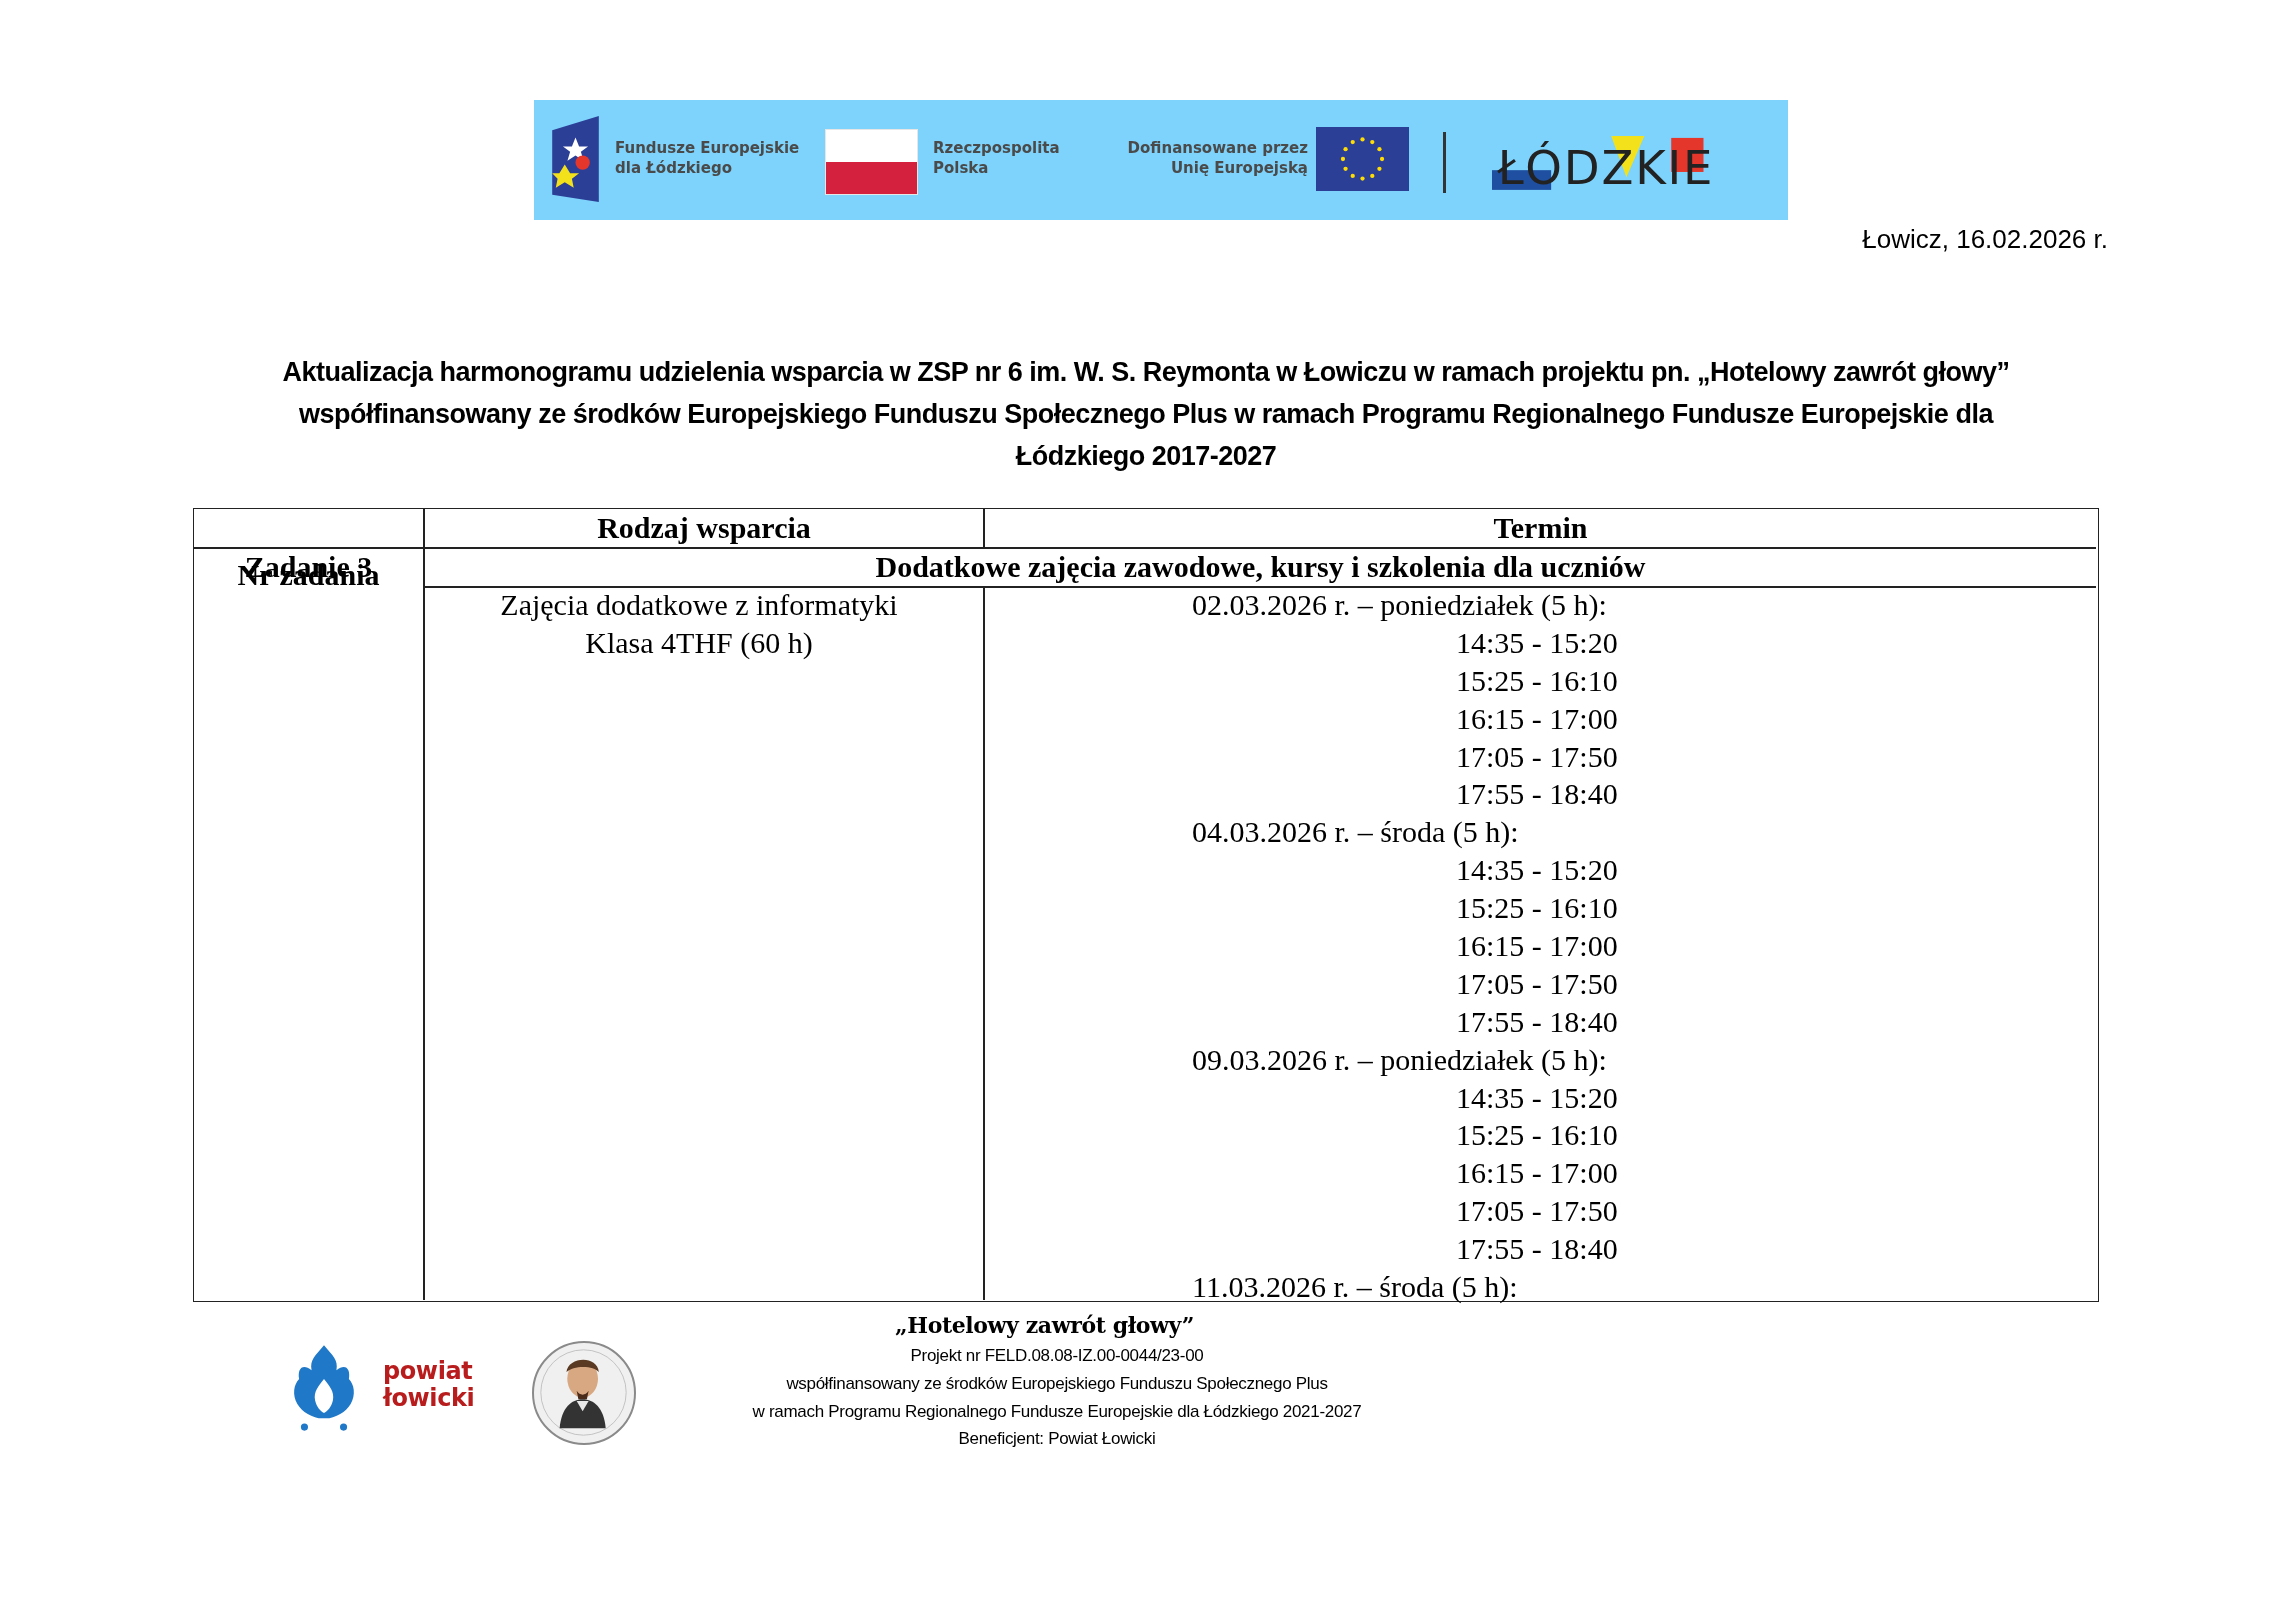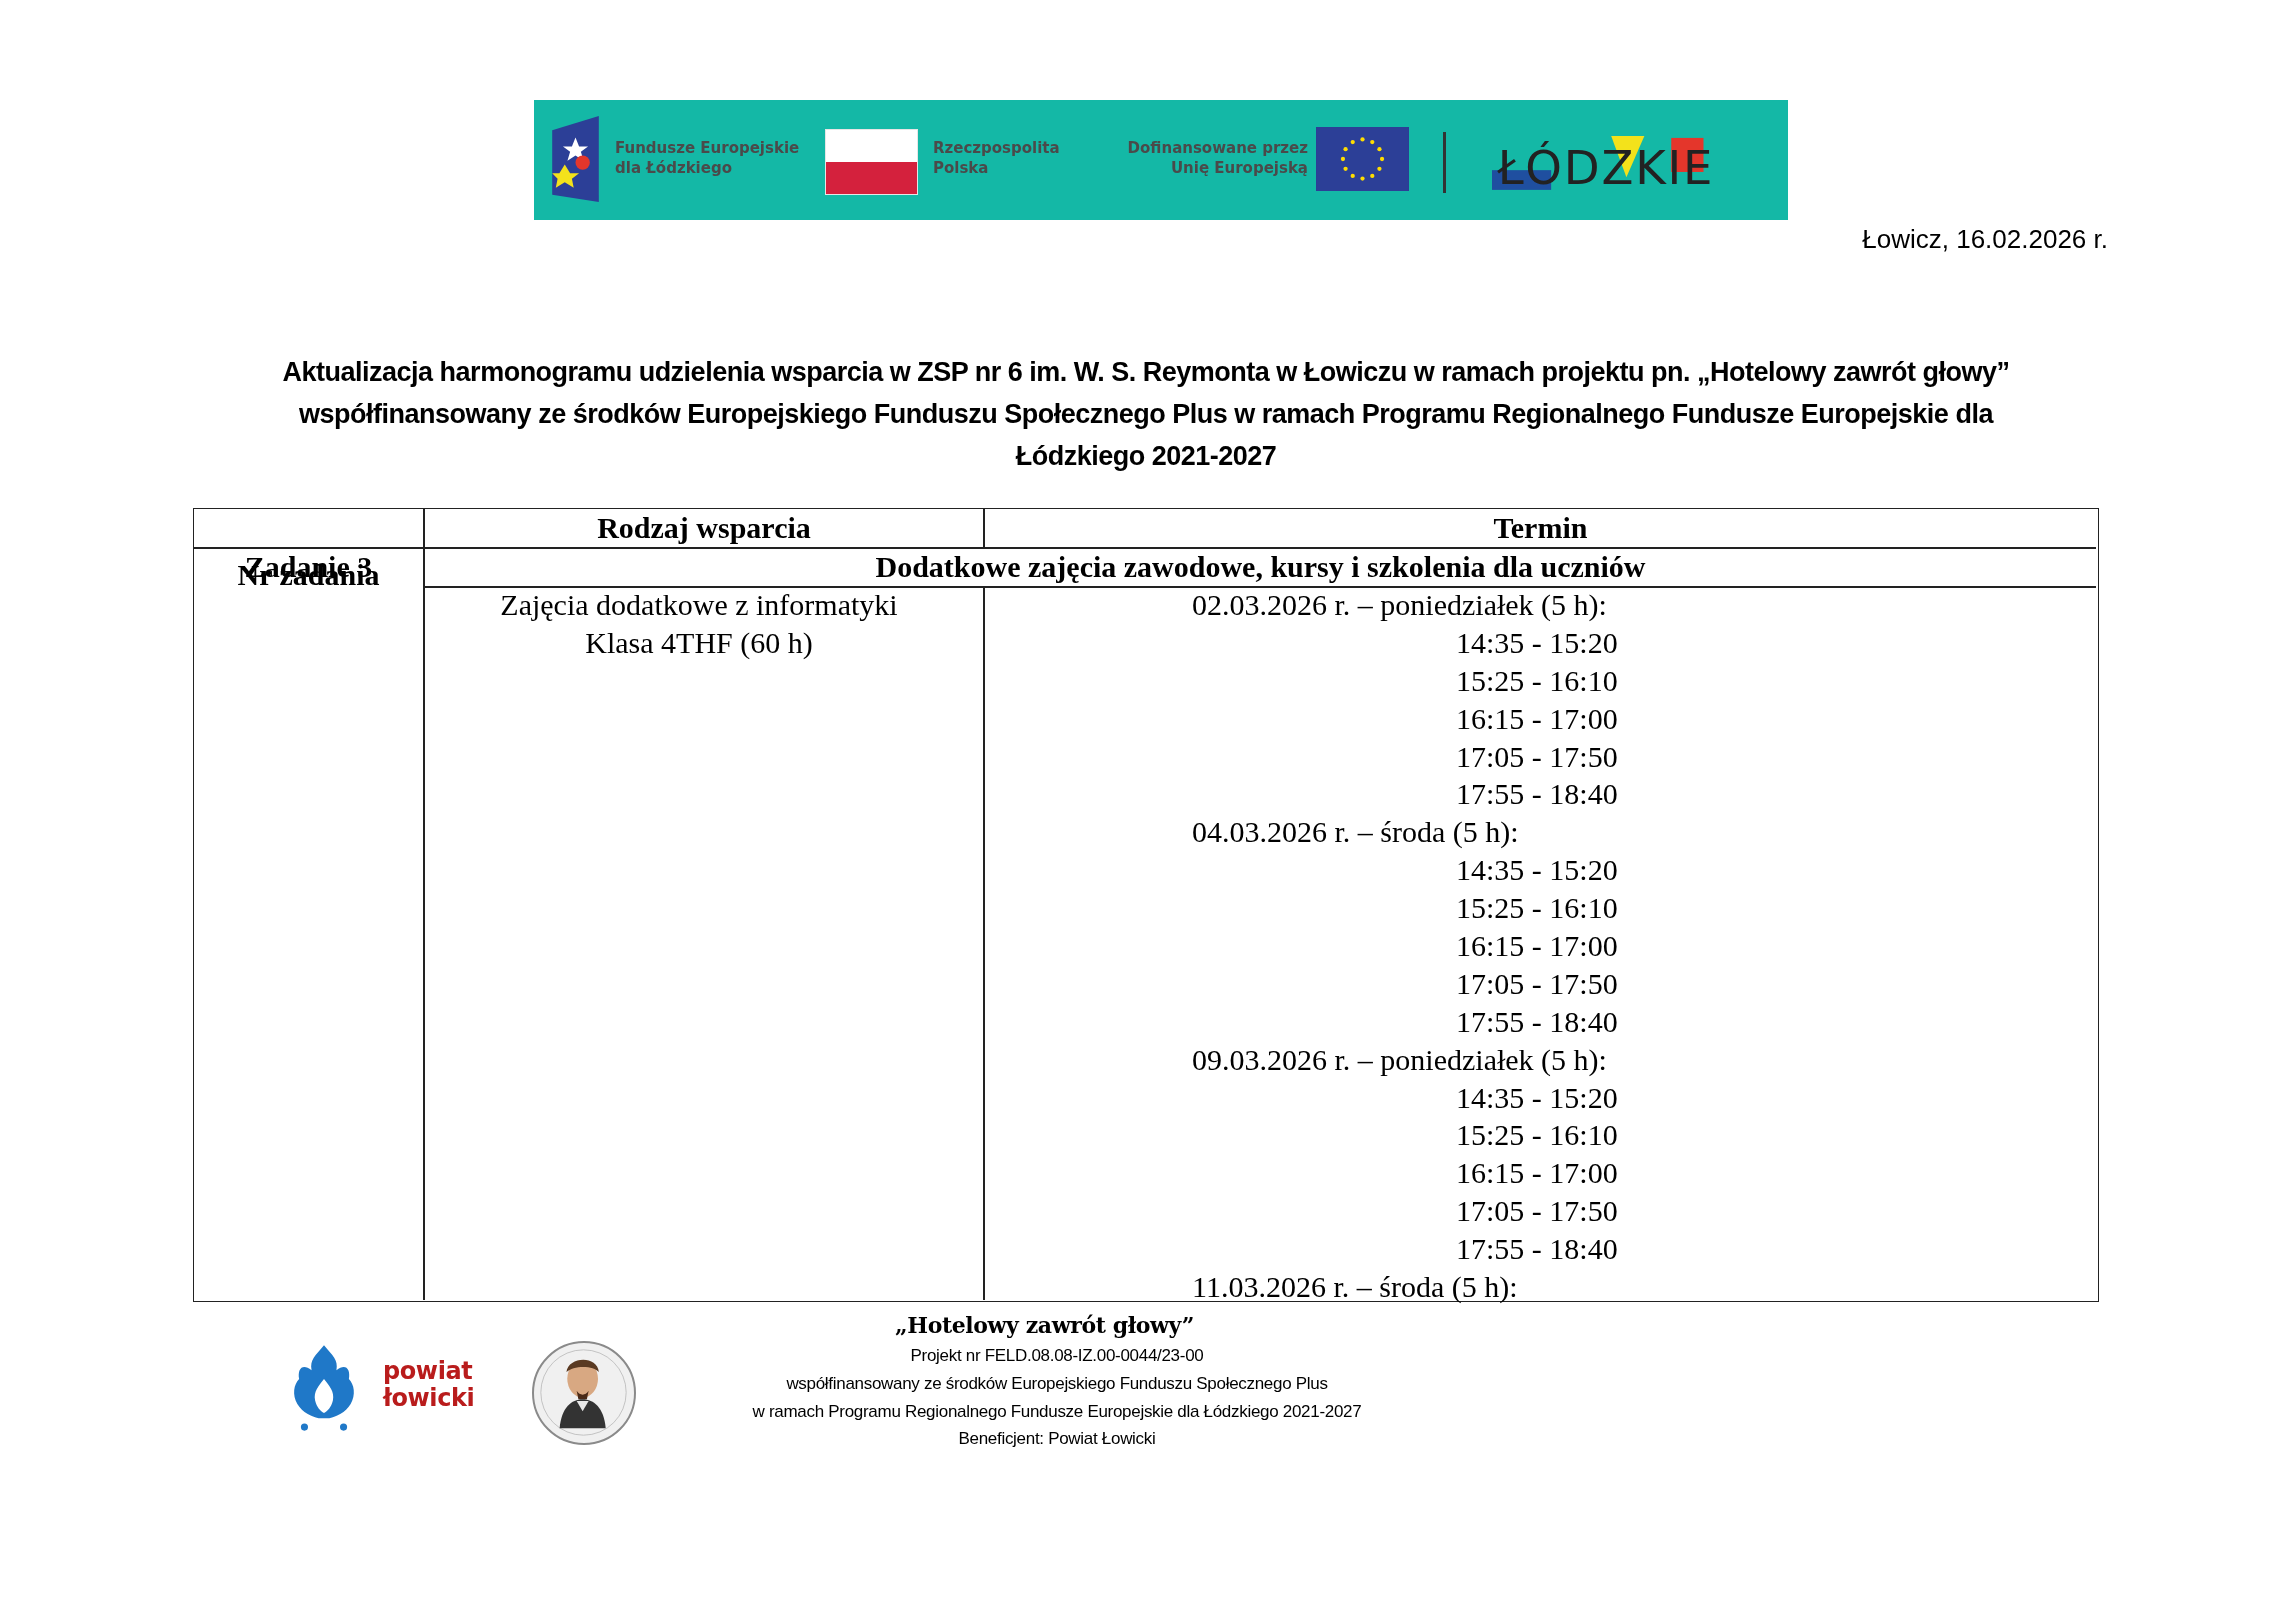--- a/index.html
+++ b/index.html
@@ -3,21 +3,21 @@
   <meta charset="utf-8">
   <style>
     html, body { margin: 0; padding: 0; background: #ffffff; }
     body {
       width: 2293px; height: 1622px; position: relative; overflow: hidden;
       font-family: "Liberation Serif", serif; color: #000;
     }
     
     .logo-bar {
       position: absolute; left: 534px; top: 100px; width: 1254px; height: 120px;
-      background: #14b8a6;
+      background: #7dd3fc;
     }
     .logo-fe { position: absolute; left: 18px; top: 16px; width: 47px; height: 86px; }
     .logo-fe-text {
       position: absolute; left: 81px; top: 39px; font-family: "DejaVu Sans", sans-serif;
       font-size: 15px; font-weight: bold; color: #4a4a4a; line-height: 19.7px; white-space: nowrap;
     }
     .flag-pl { position: absolute; left: 291px; top: 29px; width: 91px; height: 64px; border: 0.9px solid #e6e6e6; }
     .flag-pl .white { height: 50%; background: #ffffff; }
     .flag-pl .red { height: 50%; background: #d4213d; }
     .rp-text {
@@ -134,21 +134,21 @@
     <rect x="200" y="12" width="36" height="38" fill="#e4362b"></rect>
     <text x="6" y="64" font-family="DejaVu Sans, sans-serif" font-size="52" fill="#222" letter-spacing="2">ŁÓDZKIE</text>
   </svg>
 </div>
 
 <div class="place-date">Łowicz, 16.02.2026 r.</div>
 
 <div class="title">
   <div>Aktualizacja harmonogramu udzielenia wsparcia w ZSP nr 6 im. W. S. Reymonta w Łowiczu w ramach projektu pn. „Hotelowy zawrót głowy”</div>
   <div>współfinansowany ze środków Europejskiego Funduszu Społecznego Plus w ramach Programu Regionalnego Fundusze Europejskie dla</div>
-  <div>Łódzkiego 2021-2027</div>
+  <div>Łódzkiego 2017-2027</div>
 </div>
 
 <div class="tbl">
 
   <div class="hline" style="left:0; top:38px; width:1902px;"></div>
   <div class="hline" style="left:229px; top:77px; width:1673px;"></div>
   <div class="vline" style="left:229px; top:0; height:791px;"></div>
   <div class="vline" style="left:789px; top:0; height:38px;"></div>
   <div class="vline" style="left:789px; top:77px; height:714px;"></div>
 

